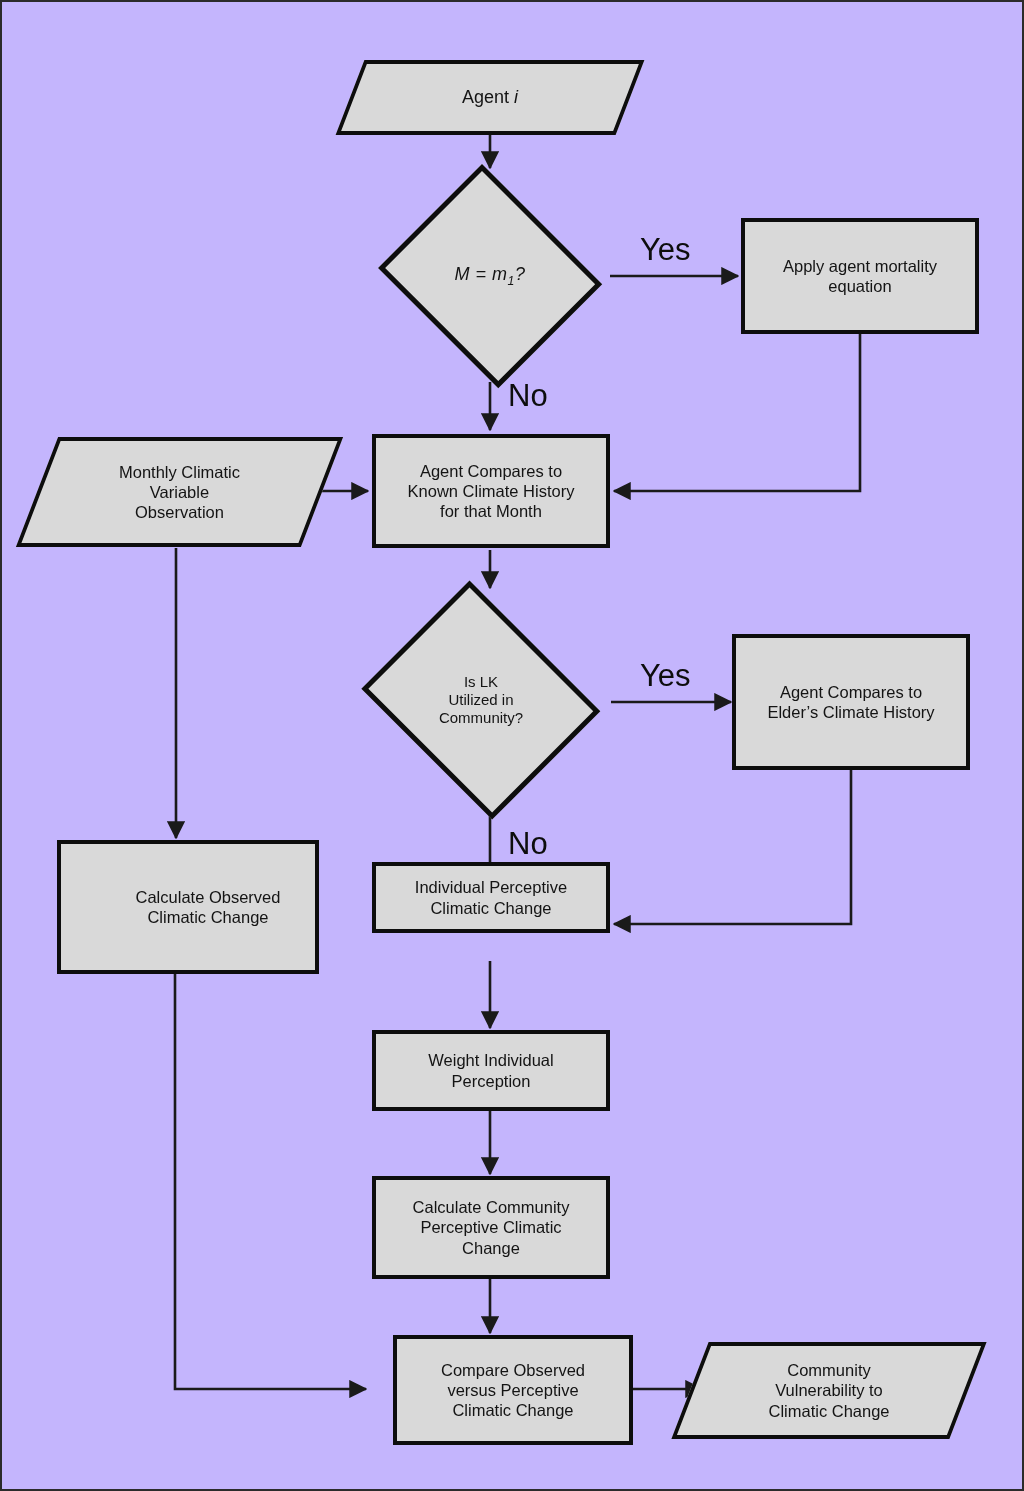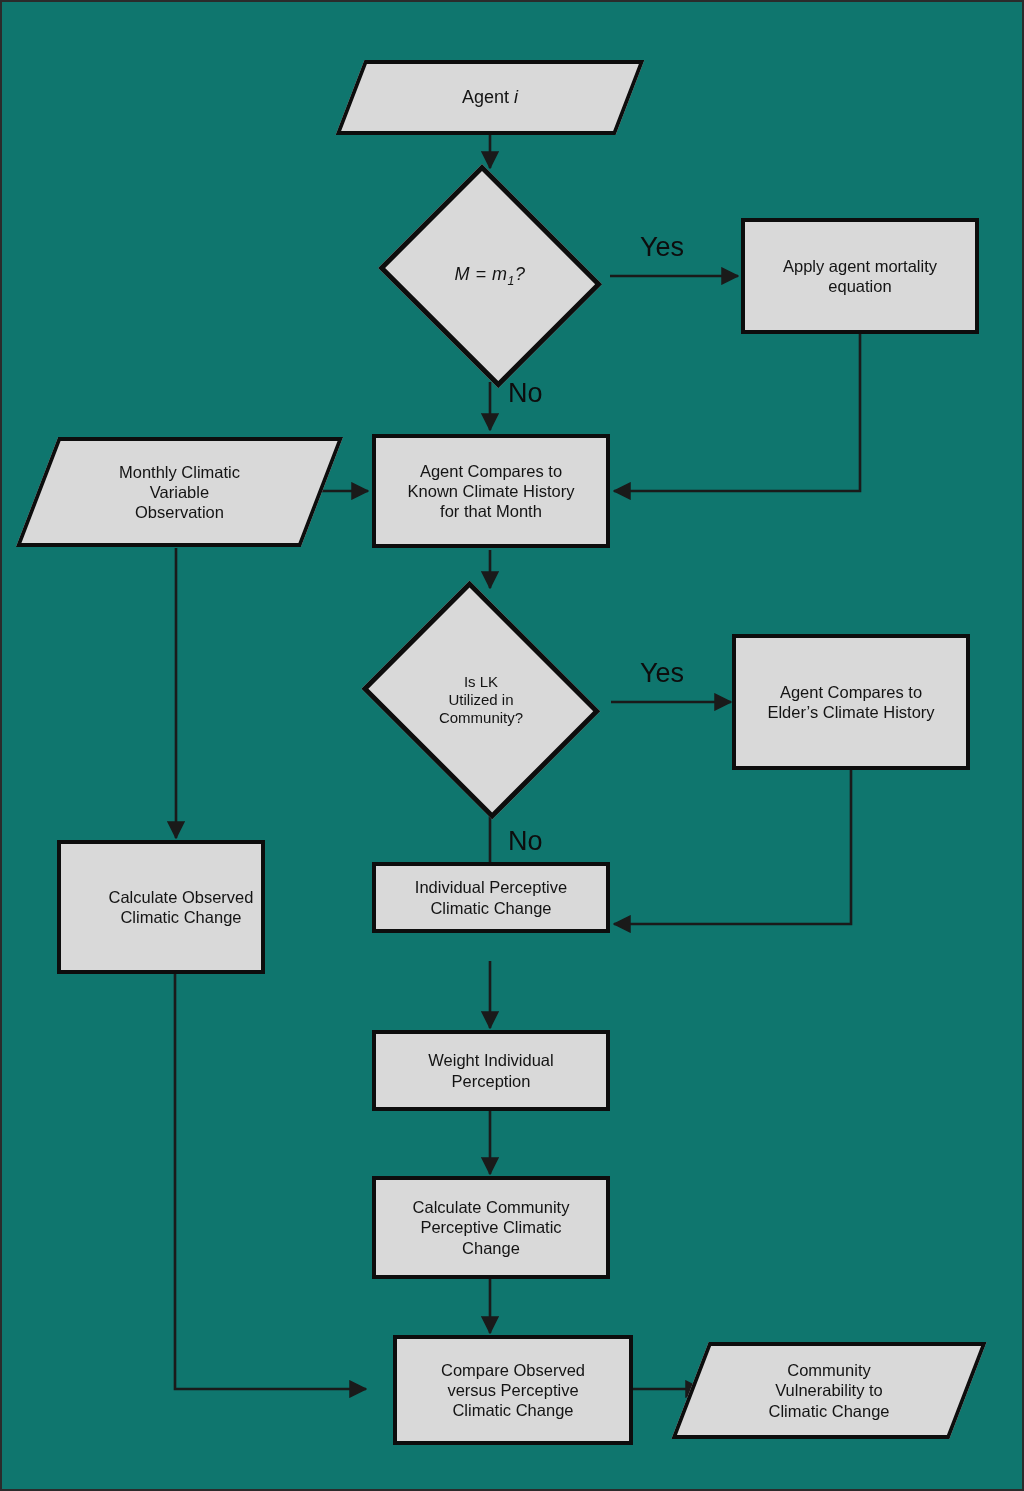--- a/index.html
+++ b/index.html
@@ -8,21 +8,21 @@
     padding: 0;
     background: #ffffff;
   }
   body {
     font-family: "Liberation Sans", sans-serif;
   }
   #canvas {
     position: relative;
     width: 1024px;
     height: 1491px;
-    background: #0f766e;
+    background: #c4b5fd;
     border: 2px solid #2b2b2b;
     box-sizing: border-box;
     overflow: hidden;
   }
   #edge-layer {
     position: absolute;
     left: 0;
     top: 0;
     width: 1024px;
     height: 1491px;
@@ -91,21 +91,21 @@
     font-style: italic;
     font-size: 18px;
     letter-spacing: 0.5px;
   }
   .decision.eq sub {
     font-size: 0.68em;
     font-style: italic;
   }
   .edge-label {
     position: absolute;
-    font-size: 27px;
+    font-size: 31px;
     color: #0d0d0d;
     line-height: 1;
     white-space: nowrap;
   }
   .agent-i {
     font-style: italic;
   }
 </style>
 </head>
 <body>
@@ -185,21 +185,21 @@
   </div>
 
   <div class="edge-label" style="left:638px; top:658px;">Yes</div>
 
   <div class="edge-label" style="left:506px; top:826px;">No</div>
 
   <div class="node process" style="left:730px; top:632px; width:238px; height:136px;">
     <span><span>Agent Compares to</span><br><span>Elder’s Climate History</span></span>
   </div>
 
-  <div class="node process" style="left:55px; top:838px; width:208px; height:134px;padding-left:40px;">
+  <div class="node process" style="left:55px; top:838px; width:262px; height:134px;padding-left:40px;">
     <span><span>Calculate Observed</span><br><span>Climatic Change</span></span>
   </div>
 
   <div class="node process" style="left:370px; top:860px; width:238px; height:71px;">
     <span><span>Individual Perceptive</span><br><span>Climatic Change</span></span>
   </div>
 
   <div class="node process" style="left:370px; top:1028px; width:238px; height:81px;">
     <span><span>Weight Individual</span><br><span>Perception</span></span>
   </div>

